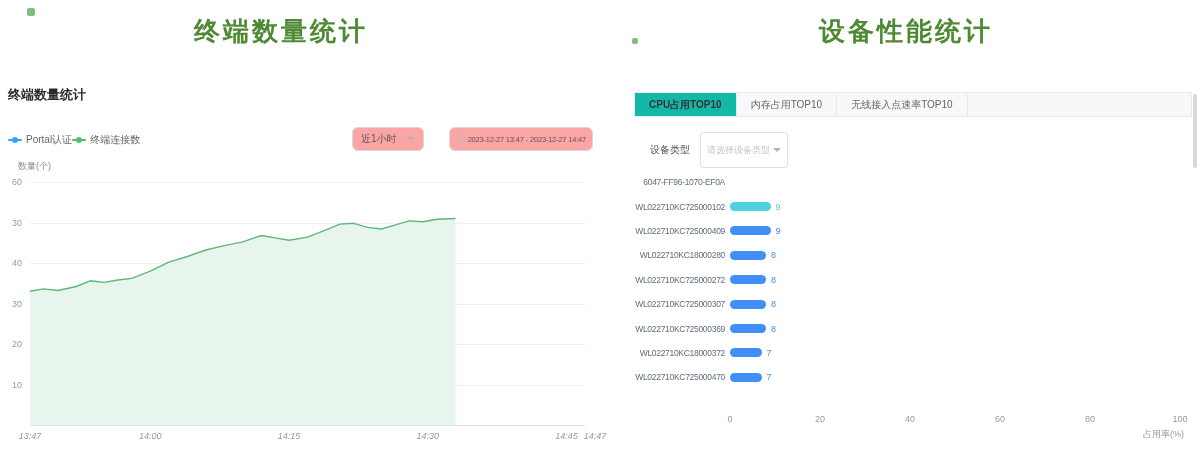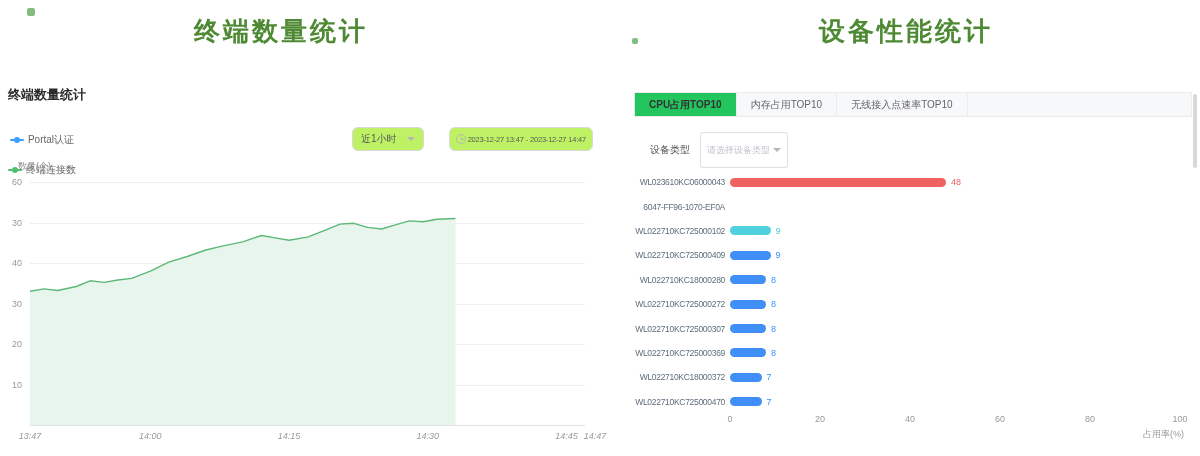--- a/index.html
+++ b/index.html
@@ -13,27 +13,27 @@
     color:#4e8a34; text-align:center; letter-spacing:3px; }
   #left-panel .big-title { padding-right:38px; }
   #right-panel .big-title { padding-right:18px; }
 
   .deco { position:absolute; width:8px; height:8px; background:#6ab168; border-radius:2px; opacity:.85; }
   .deco-small { width:6px; height:6px; }
 
   
   .card-title { position:absolute; left:8px; top:86px; font-size:13px; font-weight:bold; color:#2b2b2b; }
 
-  .legend { position:absolute; left:8px; top:133px; display:flex; gap:16px; align-items:center;flex-direction:column; }
+  .legend { position:absolute; left:8px; top:133px; display:flex; align-items:center; }
   .legend-item { display:flex; align-items:center; gap:4px; font-size:10px; color:#666; cursor:pointer; }
   .legend-line { width:14px; height:2px; border-radius:1px; position:relative; display:inline-block; }
   .legend-dot { position:absolute; left:50%; top:50%; width:6px; height:6px; border-radius:50%;
     transform:translate(-50%,-50%); }
 
-  .select-box { background:#bef264; border:1px solid #d9d9d9; border-radius:6px; height:24px;
+  .select-box { background:#fca5a5; border:1px solid #d9d9d9; border-radius:6px; height:24px;
     display:flex; align-items:center; font-size:10px; color:#595959; cursor:pointer; }
   .time-select { position:absolute; right:176px; top:127px; width:72px;
     justify-content:space-between; padding:0 8px; }
   .date-range { position:absolute; right:7px; top:127px; gap:2px; padding:0 6px;
     font-size:7.5px; letter-spacing:-0.2px; white-space:nowrap; }
   .caret { width:0; height:0; border-left:4px solid transparent; border-right:4px solid transparent;
     border-top:4px solid #b4b4b4; display:inline-block; }
   .clock { width:10px; height:10px; border:1px solid #b8b8b8; border-radius:50%;
     position:relative; display:inline-block; flex:0 0 auto; }
   .clock::after { content:""; position:absolute; left:4px; top:2px; width:1px; height:3px; background:#b8b8b8; }
@@ -47,21 +47,21 @@
   #yticks span { position:absolute; right:3px; font-size:9px; color:#999; transform:translateY(-50%); }
   #xticks { position:absolute; left:30px; top:431px; width:555px; height:12px; }
   #xticks span { position:absolute; font-size:9px; color:#999; transform:translateX(-50%); top:0;font-style:italic; }
   #line-svg { position:absolute; left:30px; top:182px; }
 
   
   .tabs { position:absolute; left:4px; right:8px; top:92px; height:25px; display:flex;
     background:#f7f8fa; border:1px solid #ebebeb; }
   .tab { padding:0 14px; line-height:23px; font-size:10px; color:#666;
     border-right:1px solid #ebebeb; cursor:pointer; white-space:nowrap; }
-  .tab.active { background:#22c55e; color:#333; font-weight:bold; }
+  .tab.active { background:#14b8a6; color:#333; font-weight:bold; }
 
   .scrollbar-thumb { position:absolute; right:3px; top:94px; width:4px; height:74px;
     background:#d8d8d8; border-radius:2px; }
 
   .filter-row { position:absolute; top:132px; left:20px; display:flex; align-items:center; }
   .filter-label { font-size:10px; color:#555; margin-right:10px; }
   .filter-select { width:88px; height:36px; border:1px solid #dcdfe6; border-radius:3px;
     display:flex; align-items:center; justify-content:space-between; padding:0 6px;
     background:#fff; cursor:pointer; }
   .filter-select .placeholder { font-size:9px; color:#c0c4cc; }
@@ -157,27 +157,20 @@
   <div class="filter-row">
     <span class="filter-label">设备类型</span>
     <div class="filter-select">
       <span class="placeholder">请选择设备类型</span>
       <span class="caret"></span>
     </div>
   </div>
 
   <div id="bar-rows">
       <div class="bar-row">
-        <div class="bar-label">WL023610KC06000043</div>
-        <div class="bar-track">
-          <div class="bar" style="width: 216px; background: rgb(239, 98, 96);"></div>
-          <span class="bar-value" style="color: rgb(239, 98, 96);">48</span>
-        </div>
-      </div>
-      <div class="bar-row">
         <div class="bar-label">6047-FF96-1070-EF0A</div>
       </div>
       <div class="bar-row">
         <div class="bar-label">WL022710KC725000102</div>
         <div class="bar-track">
           <div class="bar" style="width: 40.5px; background: rgb(79, 210, 221);"></div>
           <span class="bar-value" style="color: rgb(79, 210, 221);">9</span>
         </div>
       </div>
       <div class="bar-row">

